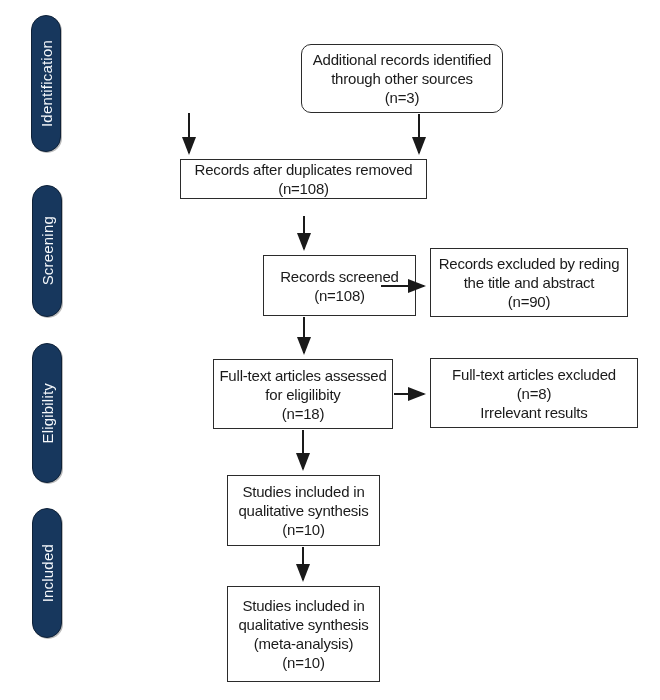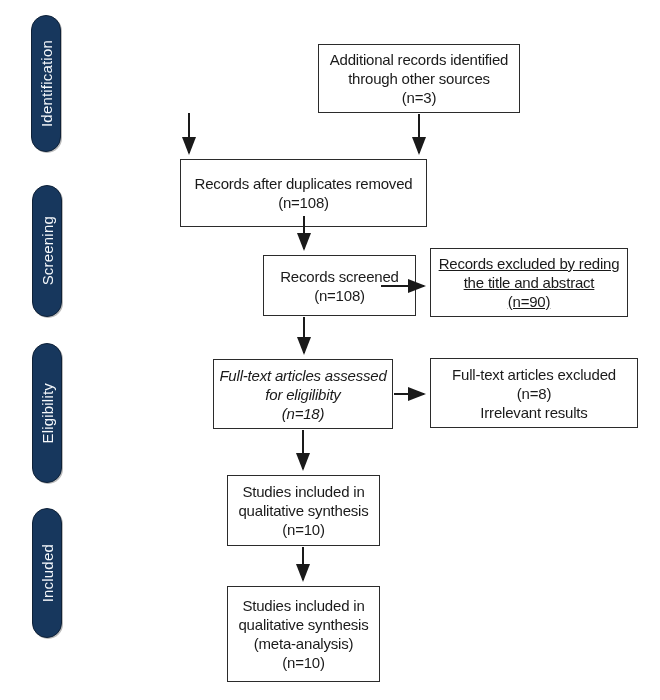--- a/index.html
+++ b/index.html
@@ -77,35 +77,35 @@
     <span>Screening</span>
   </div>
   <div class="stage-pill" style="left:32px; top:343px; height:140px;">
     <span>Eligibility</span>
   </div>
   <div class="stage-pill" style="left:32px; top:508px; height:130px;">
     <span>Included</span>
   </div>
 
 
-  <div class="flow-box" style="left:318px; top:44px; width:202px; height:69px;">Additional records identified
+  <div class="flow-box" style="left:301px; top:44px; width:202px; height:69px;border-radius:10px;">Additional records identified
 through other sources
 (n=3)</div>
 
-  <div class="flow-box" style="left:180px; top:159px; width:247px; height:68px;">Records after duplicates removed
+  <div class="flow-box" style="left:180px; top:159px; width:247px; height:40px;">Records after duplicates removed
 (n=108)</div>
 
   <div class="flow-box" style="left:227px; top:255px; width:153px; height:61px;margin-left:36px;">Records screened
 (n=108)</div>
 
-  <div class="flow-box" style="left:430px; top:248px; width:198px; height:69px;text-decoration:underline;">Records excluded by reding
+  <div class="flow-box" style="left:430px; top:248px; width:198px; height:69px;">Records excluded by reding
 the title and abstract
 (n=90)</div>
 
-  <div class="flow-box" style="left:213px; top:359px; width:180px; height:70px;font-style:italic;">Full-text articles assessed
+  <div class="flow-box" style="left:213px; top:359px; width:180px; height:70px;">Full-text articles assessed
 for eligilibity
 (n=18)</div>
 
   <div class="flow-box" style="left:430px; top:358px; width:208px; height:70px;text-align:center;">Full-text articles excluded
 (n=8)
 Irrelevant results</div>
 
   <div class="flow-box" style="left:227px; top:475px; width:153px; height:71px;">Studies included in
 qualitative synthesis
 (n=10)</div>

